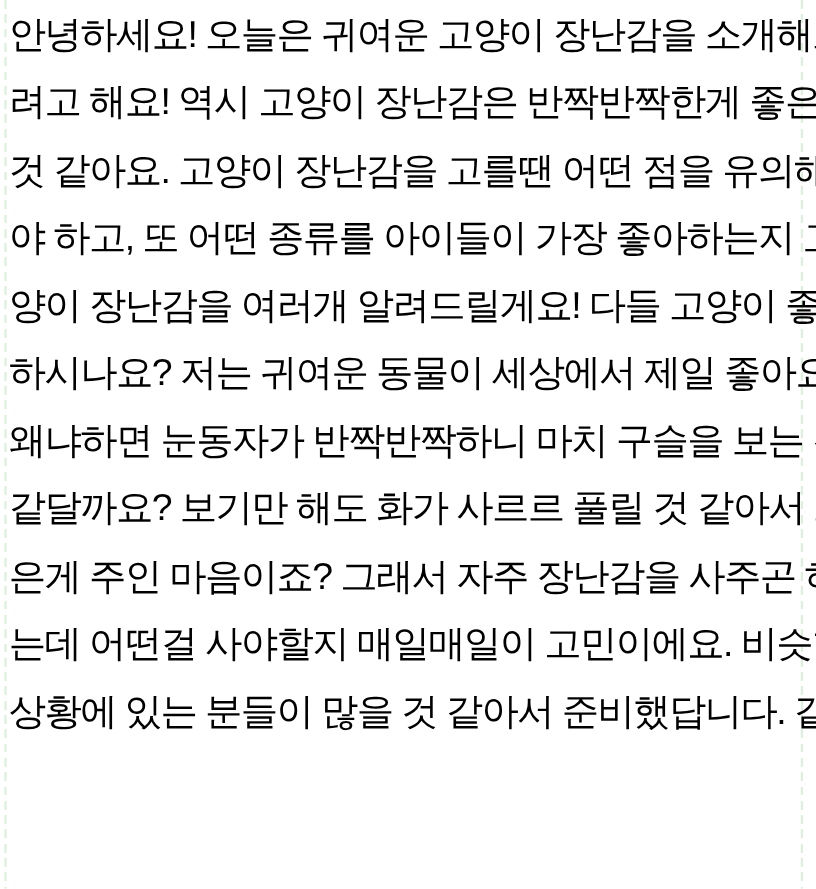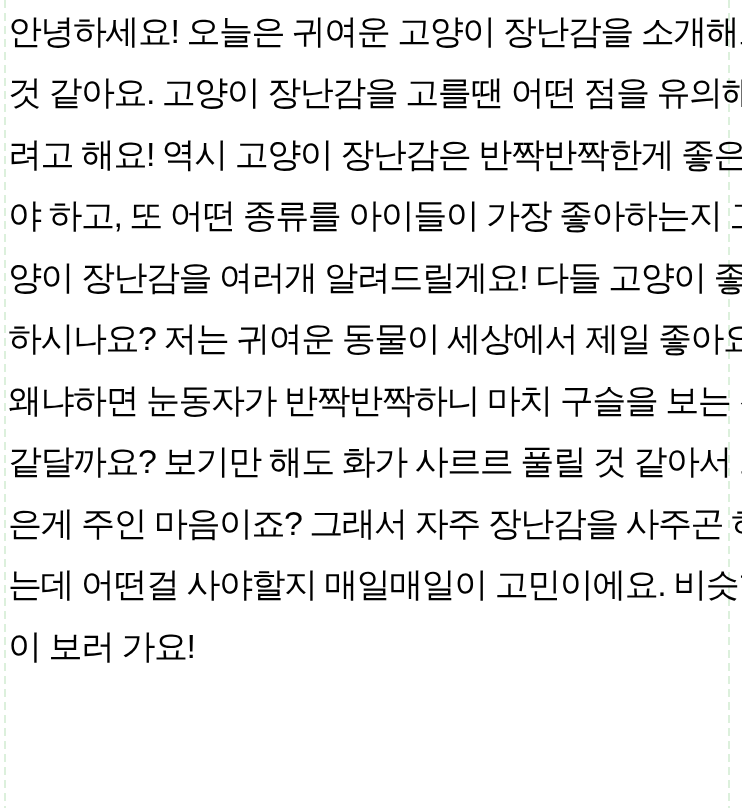--- a/index.html
+++ b/index.html
@@ -49,23 +49,23 @@
   }
 </style>
 </head>
 <body>
 
 <div class="guide-line left"></div>
 <div class="guide-line right"></div>
 
 <div class="article">
   <div class="text-line">안녕하세요! 오늘은 귀여운 고양이 장난감을 소개해보</div>
+  <div class="text-line">려고 해요! 역시 고양이 장난감은 반짝반짝한게 좋은</div>
   <div class="text-line">것 같아요. 고양이 장난감을 고를땐 어떤 점을 유의해</div>
-  <div class="text-line">려고 해요! 역시 고양이 장난감은 반짝반짝한게 좋은</div>
   <div class="text-line">야 하고, 또 어떤 종류를 아이들이 가장 좋아하는지 고</div>
   <div class="text-line">양이 장난감을 여러개 알려드릴게요! 다들 고양이 좋아</div>
   <div class="text-line">하시나요? 저는 귀여운 동물이 세상에서 제일 좋아요!</div>
   <div class="text-line">왜냐하면 눈동자가 반짝반짝하니 마치 구슬을 보는 것</div>
   <div class="text-line">같달까요? 보기만 해도 화가 사르르 풀릴 것 같아서 그</div>
   <div class="text-line">은게 주인 마음이죠? 그래서 자주 장난감을 사주곤 하</div>
   <div class="text-line">는데 어떤걸 사야할지 매일매일이 고민이에요. 비슷한</div>
-  <div class="text-line">이 보러 가요!</div>
+  <div class="text-line">상황에 있는 분들이 많을 것 같아서 준비했답니다. 같</div>
 </div>
 
 </body></html>

